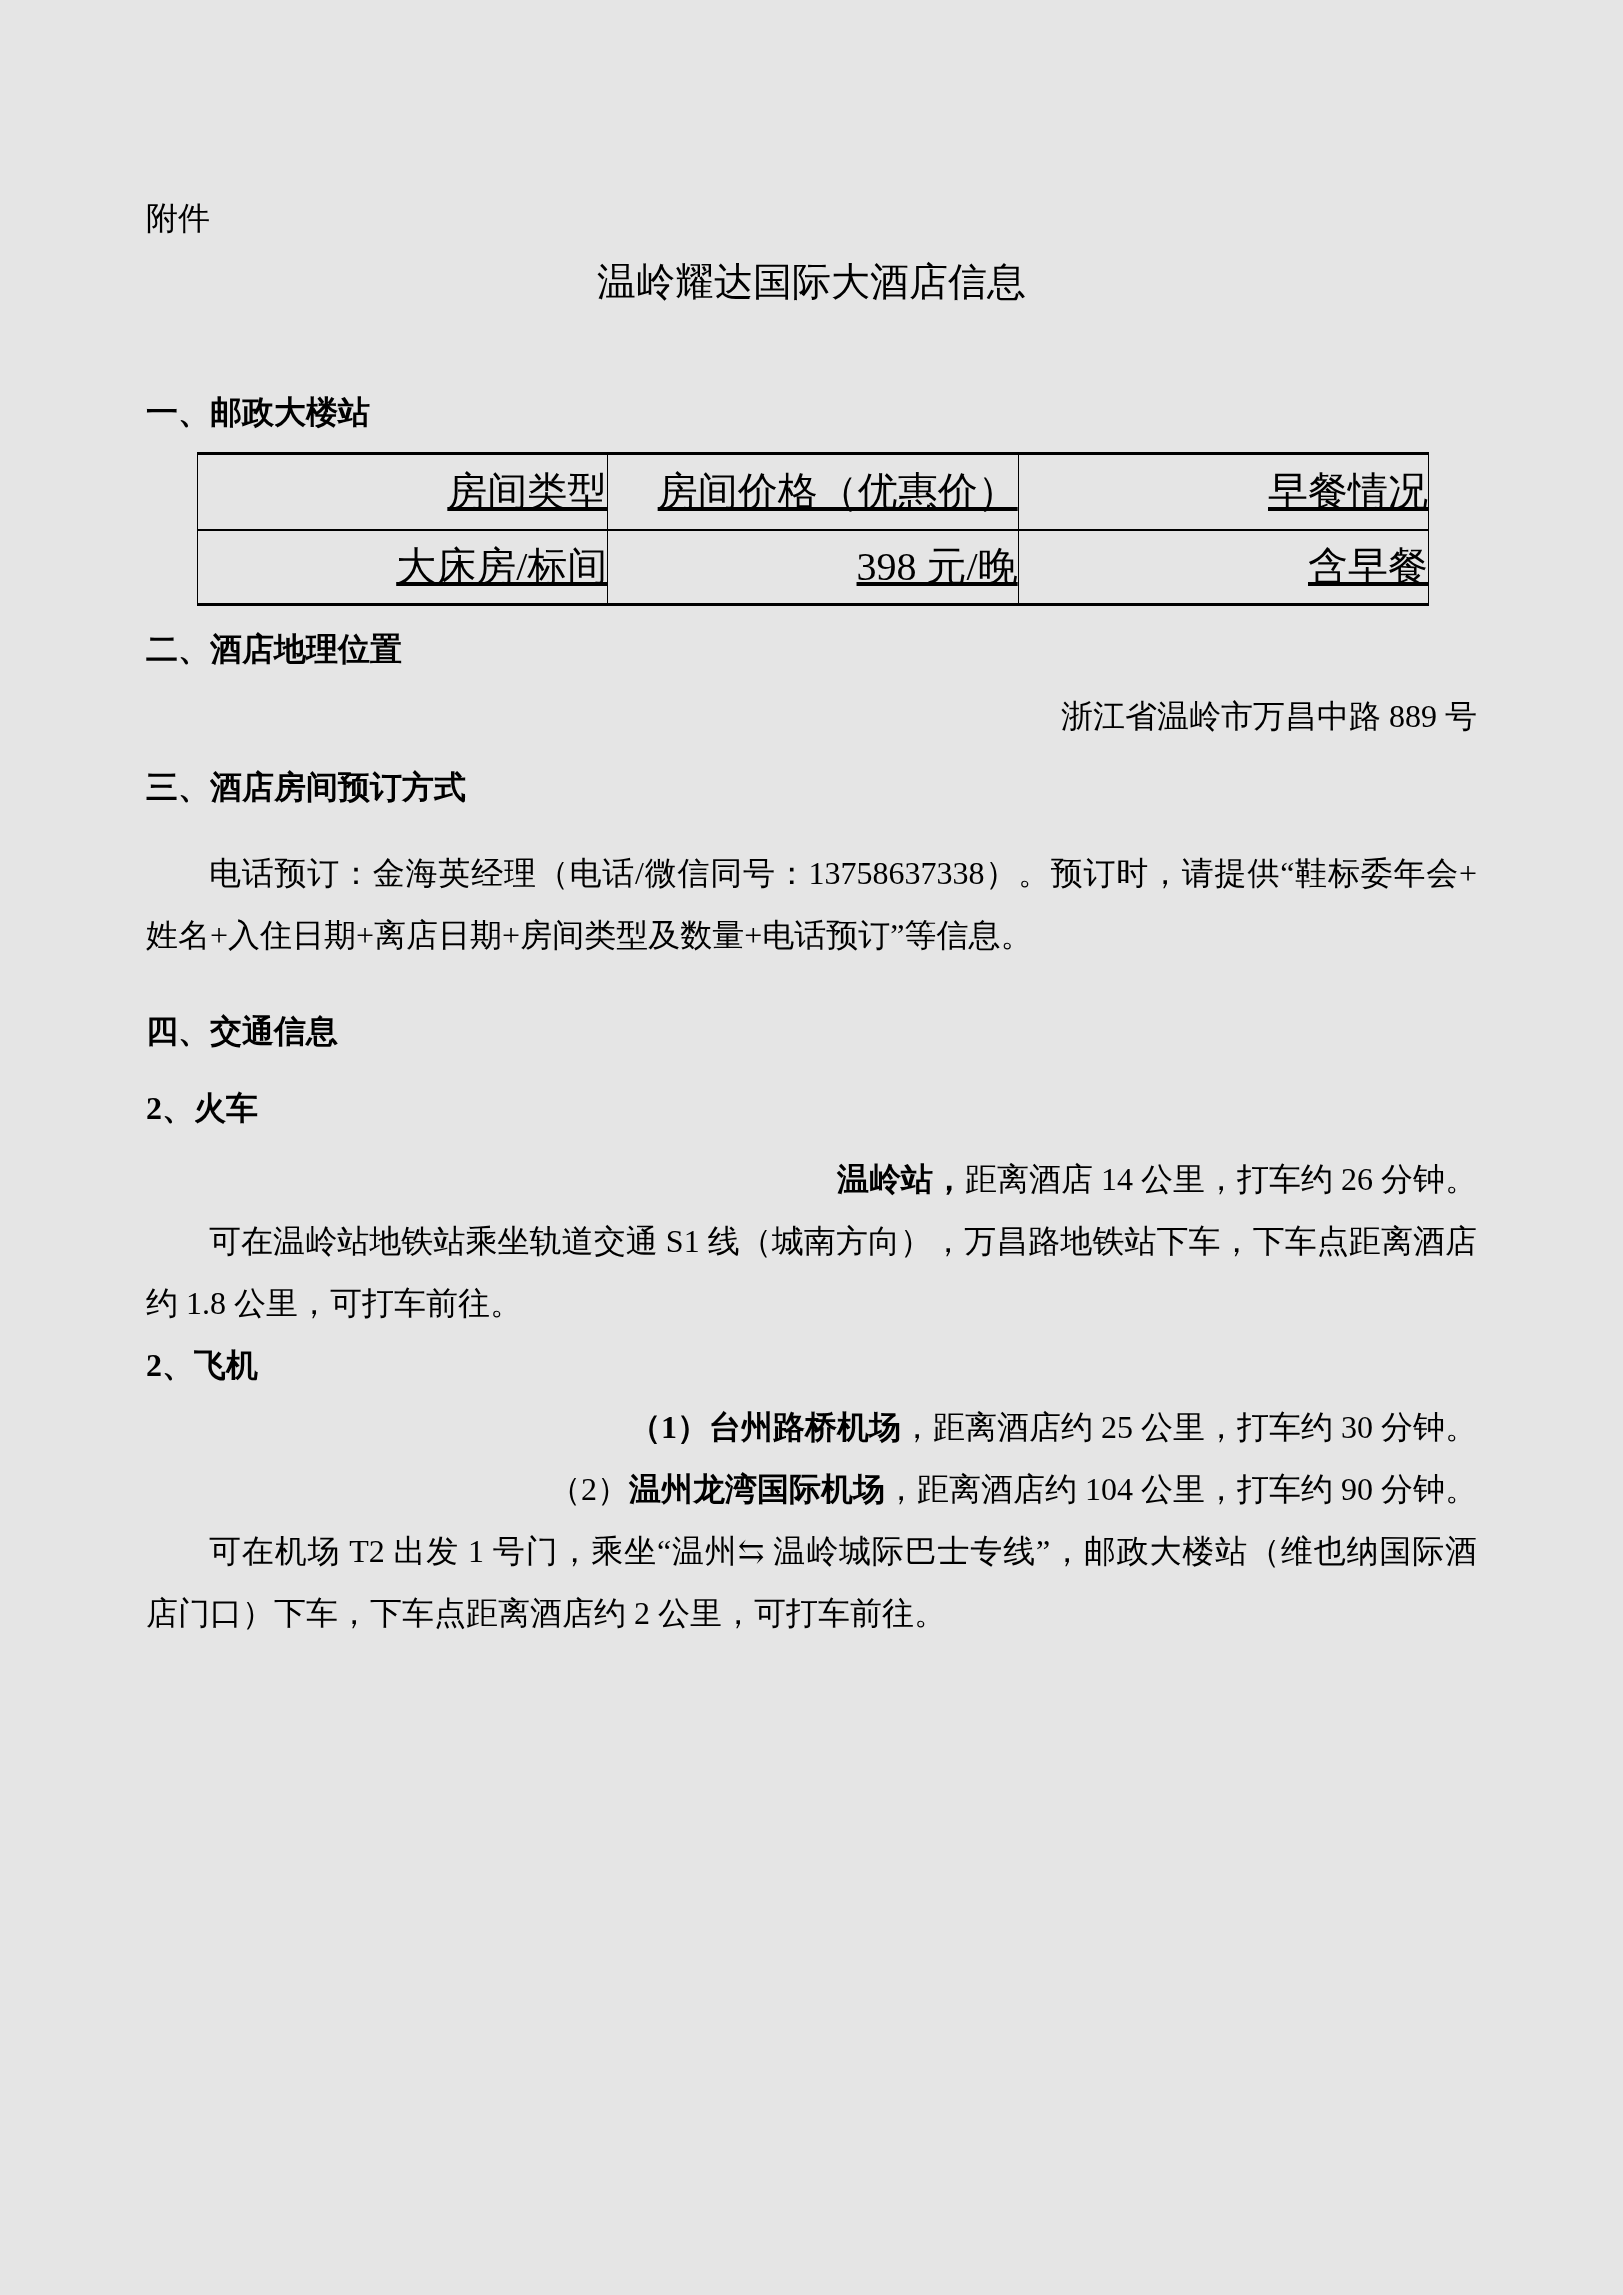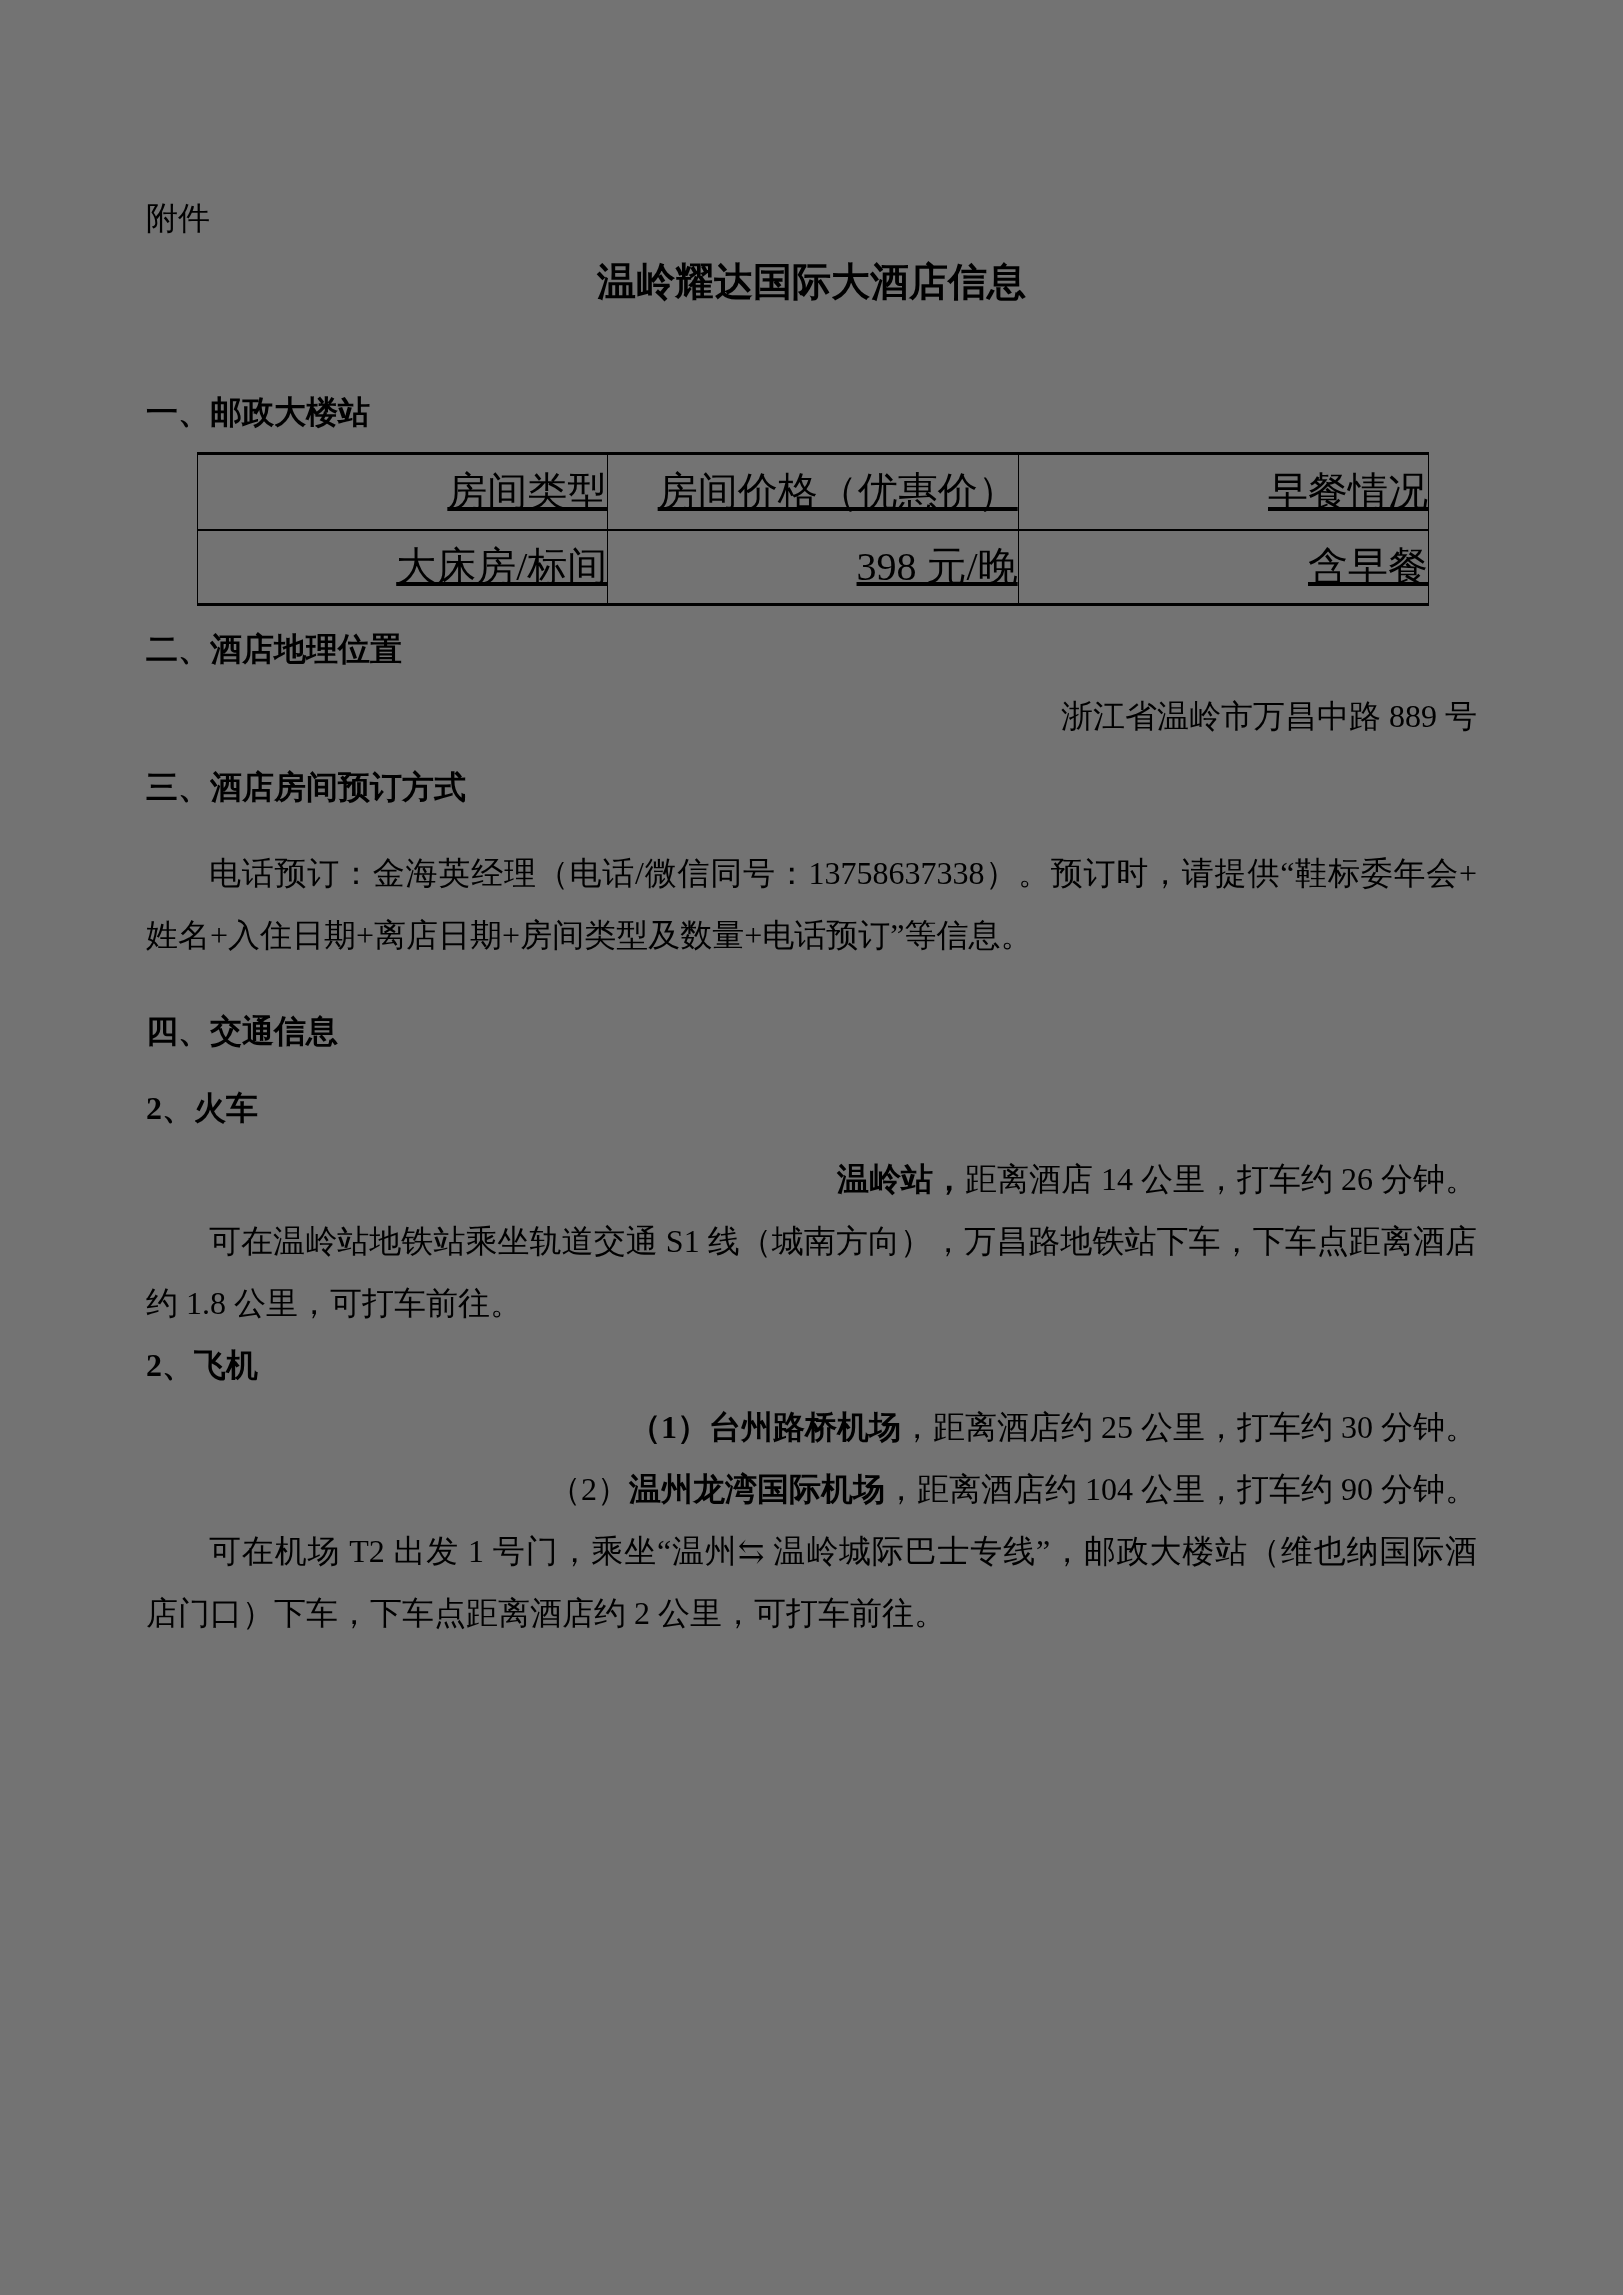--- a/index.html
+++ b/index.html
@@ -12,36 +12,36 @@
     height: 2295px;
     font-family: "Liberation Serif", "DejaVu Serif", serif;
     color: #000000;
     overflow: hidden;
   }
   .page {
     box-sizing: border-box;
     width: 1623px;
     height: 2295px;
     padding: 187px 146px 0 146px;
-    background: #737373;
+    background: #e5e5e5;
   }
   .line {
     font-size: 32px;
     line-height: 62px;
     margin: 0;
   }
   .h {
     font-size: 32px;
     font-weight: bold;
     line-height: 62px;
     margin: 0;
   }
   .title {
     font-size: 39px;
-    font-weight: bold;
+    font-weight: normal;
     text-align: center;
     line-height: 62px;
     margin: 1.5px 0 0 0;
   }
   .b { font-weight: bold; }
   .indent { text-indent: 63px; text-align: right; }
   .jl {
     text-align: justify;
     text-align-last: justify;
     text-justify: inter-character;

